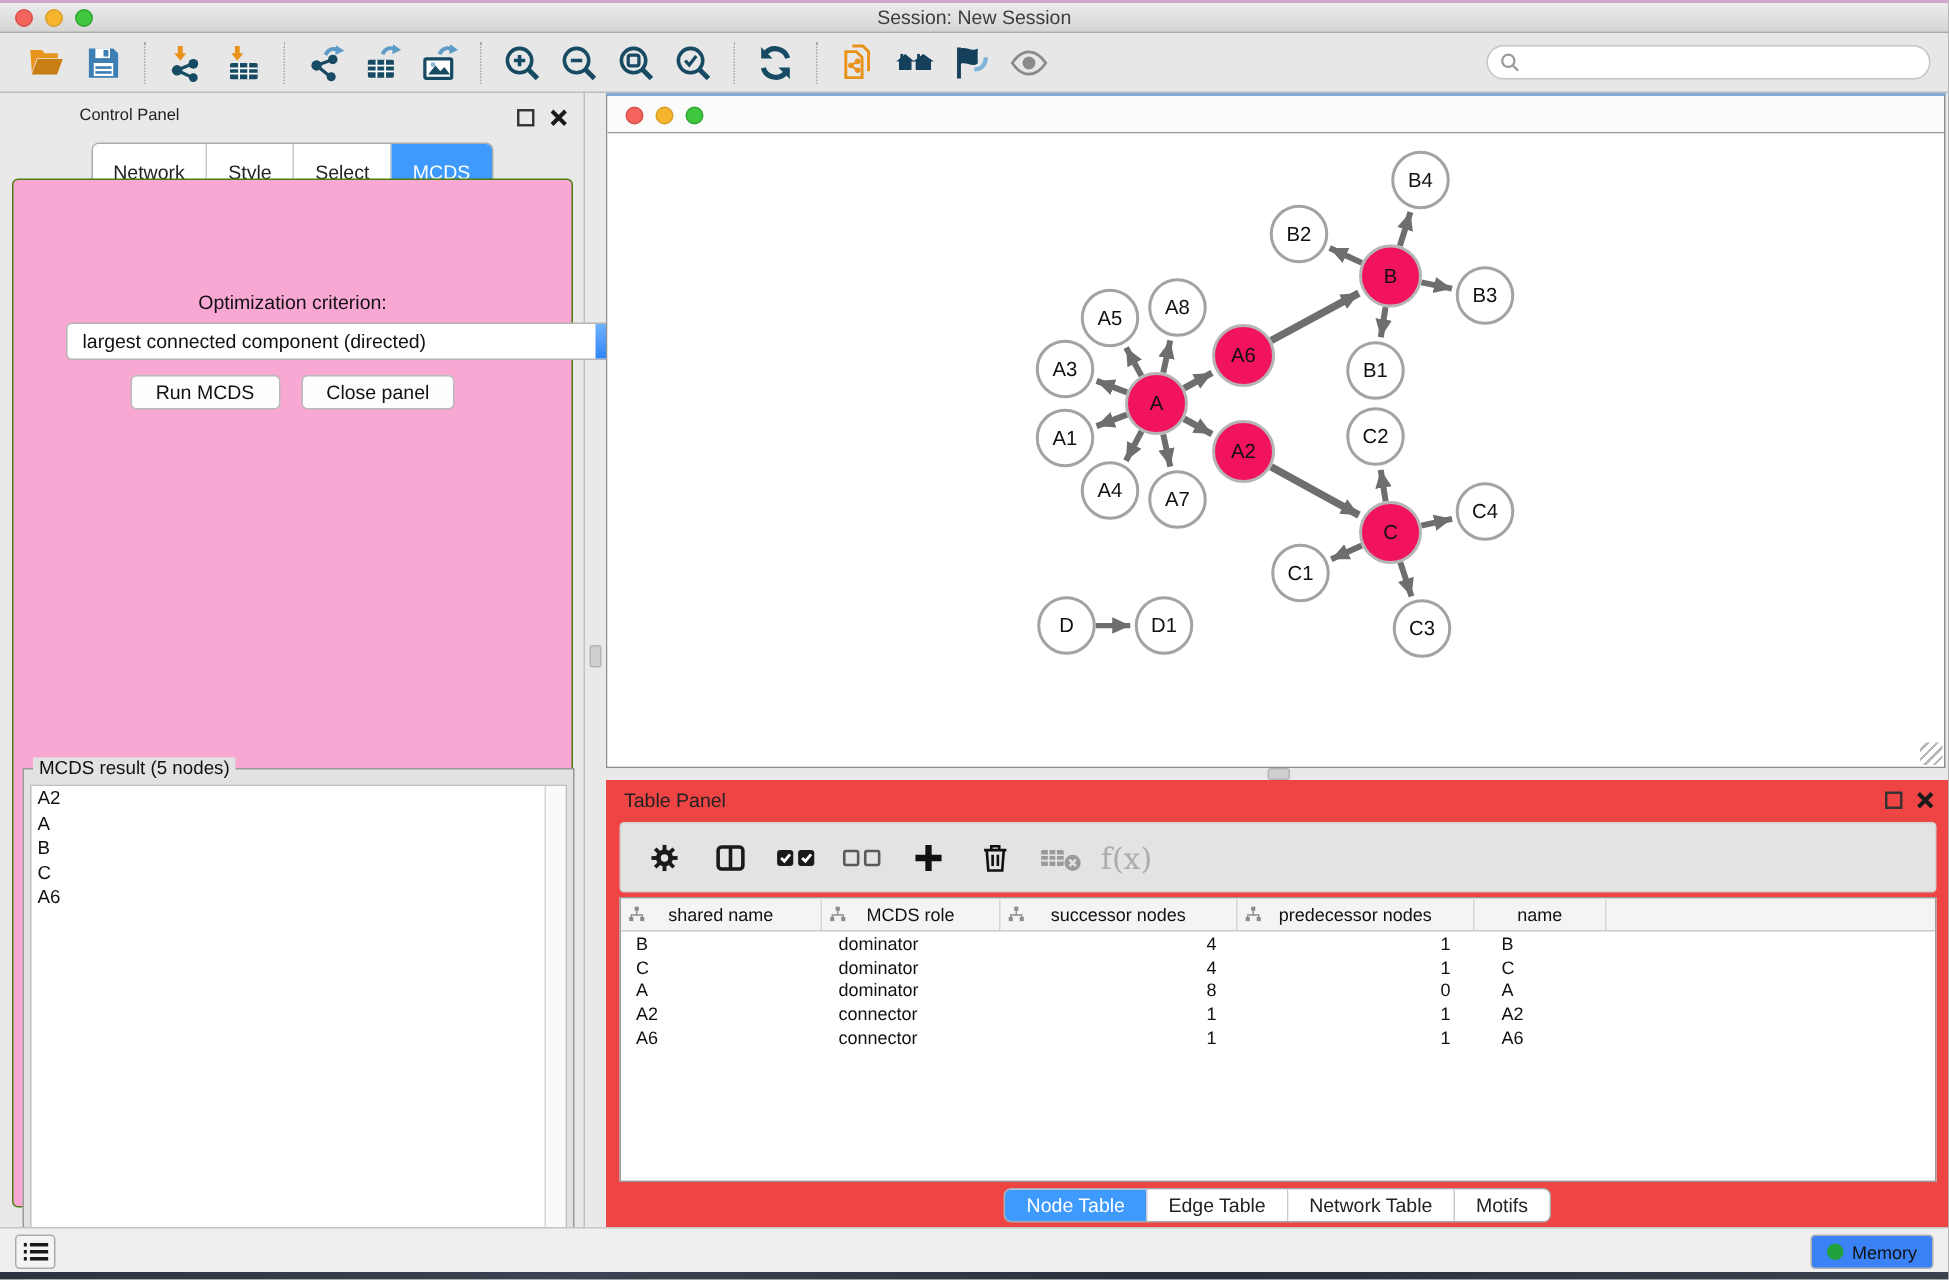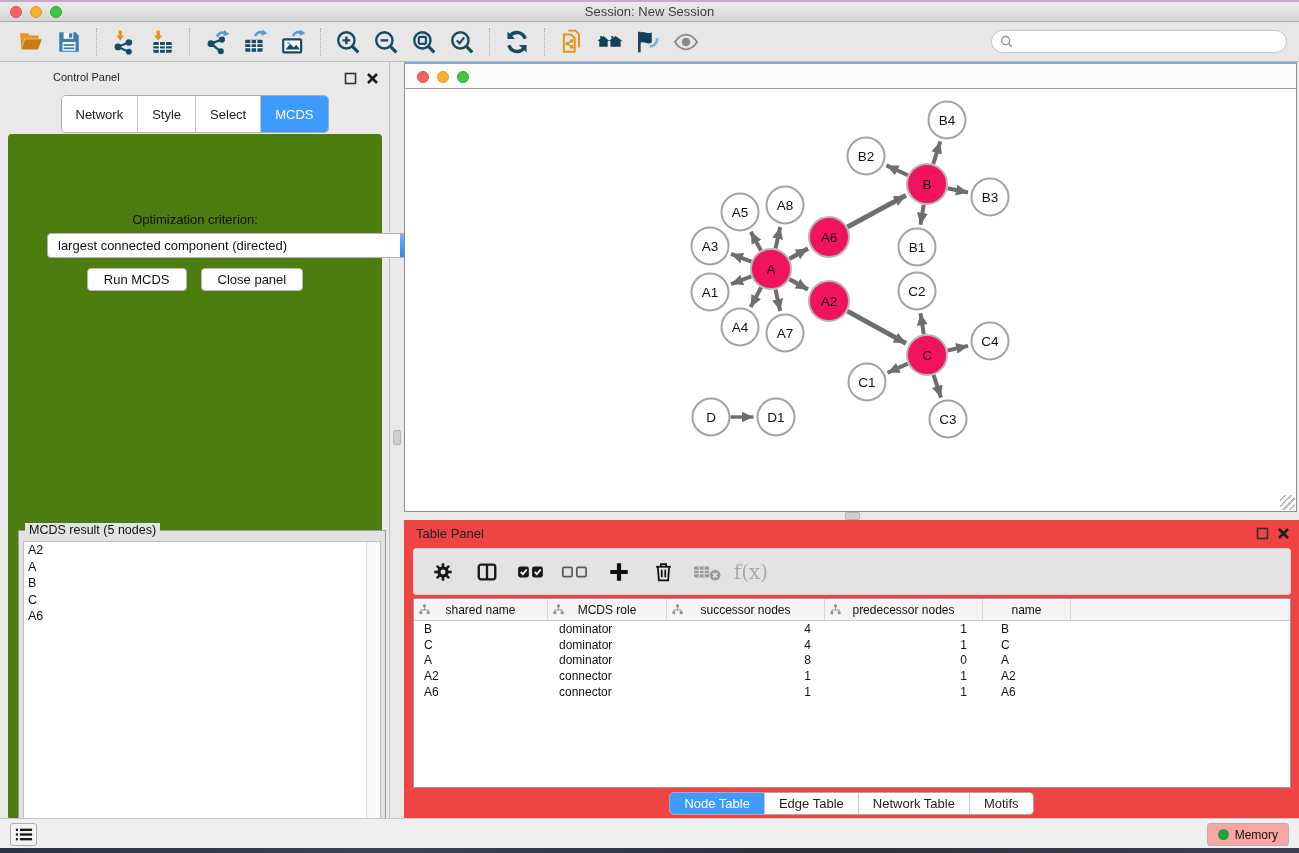--- a/index.html
+++ b/index.html
@@ -36,22 +36,22 @@
   .cp-header { position:absolute; left:0; top:6px; width:100%; height:22px; }
   .cp-title { position:absolute; left:10px; top:3px; font-size:11px; color:#222;margin-left:43px; }
   .panel-float { position:absolute; top:4px; }
   .panel-close { position:absolute; top:4px; }
   .cp-tabs { position:absolute; left:50%; transform:translateX(-50%); top:33px; display:flex;
     border:1px solid #ABABAB; border-radius:5px; overflow:hidden; background:#fff; height:38px; }
   .seg { padding:0 14px; font-size:13px; color:#222; display:flex; align-items:center;
     border-right:1px solid #C9C9C9; background:#fff; cursor:default; }
   .seg:last-child { border-right:none; }
   .seg.active { background:#3E9BFD; color:#fff; }
-  .cp-inner { position:absolute; left:8px; top:72px; width:374px; height:686px;
-    background:#4d7c0f; border:4px solid #4d7c0f; border-radius:4px; }
+  .cp-inner { position:absolute; left:8px; top:57px; width:374px; height:686px;
+    background:#f9a8d4; border:1px solid #4d7c0f; border-radius:4px; }
   .opt-label { position:absolute; left:0; top:74px; width:100%; text-align:center; font-size:13px; color:#111; }
   .cp-select { position:absolute; left:35px; top:95px; width:374px; height:25px; background:#fff;
     border:1px solid #B5B5B5; border-radius:4px; display:flex; align-items:center; }
   .cp-select .val { flex:1; font-size:13px; color:#111; padding-left:10px; white-space:nowrap; }
   .cp-select .stepper { width:20px; height:23px; background:linear-gradient(#6FB1FE,#3186F6);
     border-radius:0 3px 3px 0; display:flex; align-items:center; justify-content:center; }
   .cp-buttons { position:absolute; left:0; top:130px; width:100%; display:flex; justify-content:center; gap:14px; }
   .btn { background:#FDFDFD; border:1px solid #B9B9B9; border-radius:4px; height:23px;
     font-size:13px; color:#111; padding:0 16px; display:flex; align-items:center; }
   .mcds-box { position:absolute; left:6px; top:392px; width:368px; height:344px;
@@ -97,21 +97,21 @@
   .td { font-size:12px; color:#111; white-space:nowrap; overflow:hidden; }
   .tbl-tabs { position:absolute; left:0; top:272px; width:100%; display:flex; justify-content:center; }
   .tbl-tabs-group { display:flex; border:1px solid #ABABAB; border-radius:5px; overflow:hidden;
     background:#fff; height:23px; }
 
   
   .statusbar { position:absolute; left:0; top:818px; width:1299px; height:30px; background:#EFEFEF;
     border-top:1px solid #C6C6C6; }
   .list-btn { position:absolute; left:10px; top:4px; width:27px; height:23px; background:#F4F4F4;
     border:1px solid #ADADAD; border-radius:3px; display:flex; align-items:center; justify-content:center; }
-  .memory-btn { position:absolute; right:10px; top:4px; height:23px; background:#fca5a5;
+  .memory-btn { position:absolute; right:10px; top:4px; height:23px; background:#3b82f6;
     border:1px solid #B2B2B2; border-radius:3px; display:flex; align-items:center; gap:6px; padding:0 10px; }
   .memory-dot { width:11px; height:11px; border-radius:50%; background:#1FA23C; }
   .memory-btn span { font-size:12px; color:#111; }
   .bottom-strip { position:absolute; left:0; top:848px; width:1299px; height:5px;
     background:linear-gradient(90deg,#2A3340,#3A4452 30%,#28303C 60%,#39424E); }
 </style>
 </head>
 <body>
 
 <div class="app">

